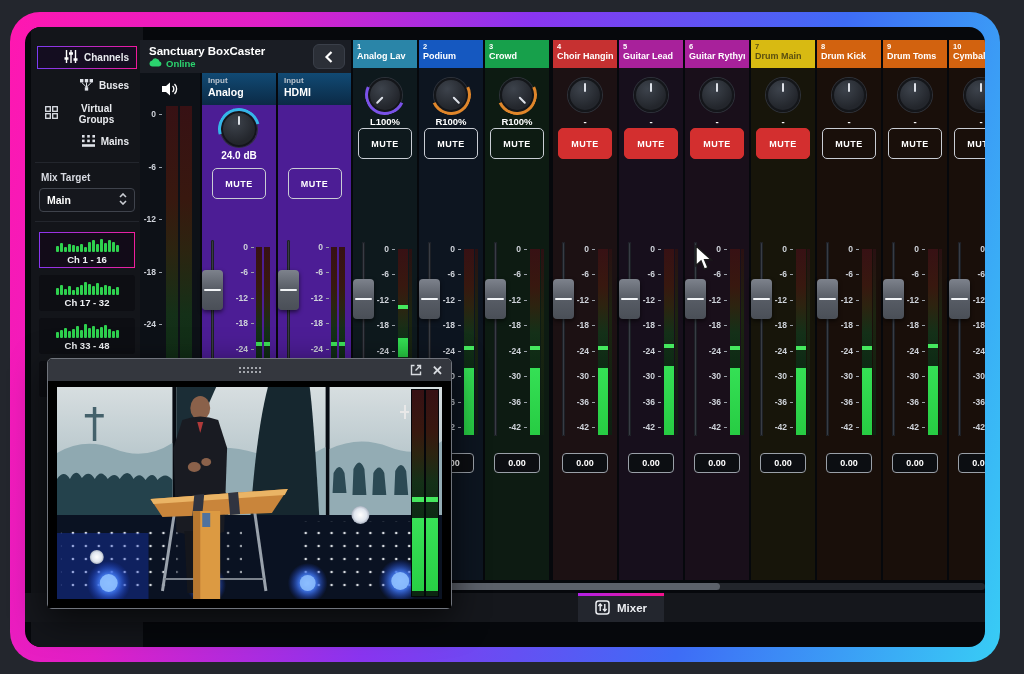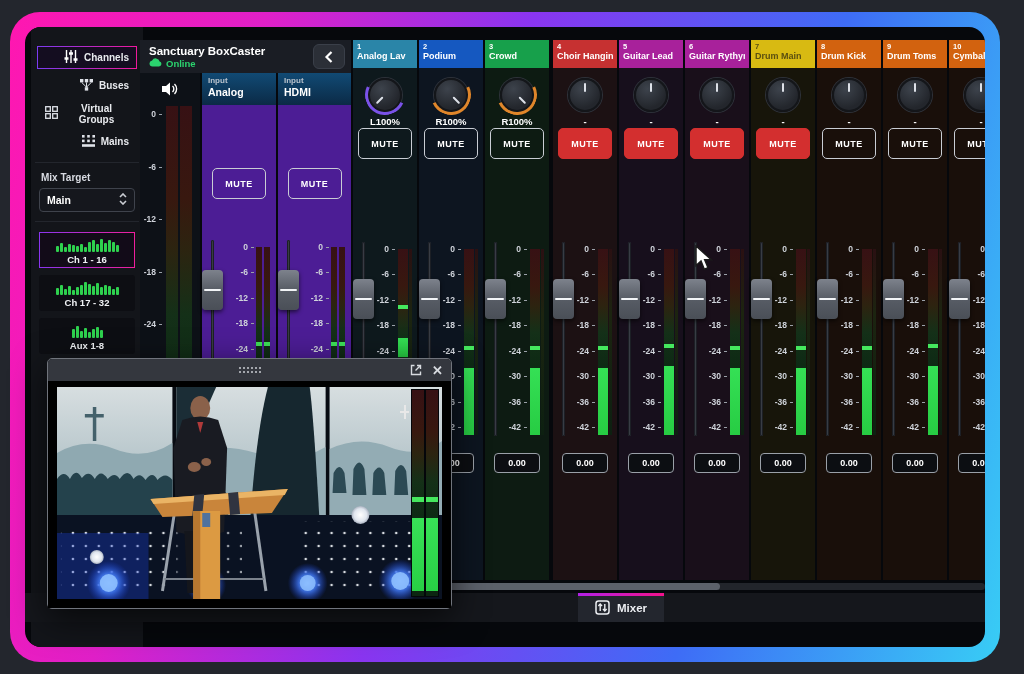--- a/index.html
+++ b/index.html
@@ -248,20 +248,41 @@
                 <i style="height: 12px;"></i>
                 <i style="height: 8px;"></i>
                 <i style="height: 10px;"></i>
                 <i style="height: 9px;"></i>
                 <i style="height: 6px;"></i>
                 <i style="height: 8px;"></i>
               </span>
               <span class="banklbl" style="display:block">Ch 17 - 32</span>
             </button>
 
+            <button class="bank">
+              <span class="minimeter">
+                <i style="height: 6px;"></i>
+                <i style="height: 8px;"></i>
+                <i style="height: 10px;"></i>
+                <i style="height: 7px;"></i>
+                <i style="height: 9px;"></i>
+                <i style="height: 12px;"></i>
+                <i style="height: 8px;"></i>
+                <i style="height: 14px;"></i>
+                <i style="height: 10px;"></i>
+                <i style="height: 12px;"></i>
+                <i style="height: 9px;"></i>
+                <i style="height: 11px;"></i>
+                <i style="height: 13px;"></i>
+                <i style="height: 9px;"></i>
+                <i style="height: 7px;"></i>
+                <i style="height: 8px;"></i>
+              </span>
+              <span class="banklbl" style="display:block">Ch 33 - 48</span>
+            </button>
 
             <button class="bank">
               <span class="minimeter">
                 <i style="height: 9px;"></i>
                 <i style="height: 12px;"></i>
                 <i style="height: 7px;"></i>
                 <i style="height: 10px;"></i>
                 <i style="height: 6px;"></i>
                 <i style="height: 9px;"></i>
                 <i style="height: 11px;"></i>
@@ -315,20 +336,27 @@
             </div>
           </div>
 
           <div style="display:contents">
             
           
               <div class="inputcol" style="--peak: 51;">
                 <div class="inhdr">
                   <div class="inkind">Input</div>
                   <div class="inname">Analog</div>
+                </div>
+                <div class="knobblock">
+                  <div class="knob" style="width:36px;height:36px;">
+                    <div class="arc arc-cyan"></div>
+                    <div class="ptr"></div>
+                  </div>
+                  <div class="gainlbl">24.0 dB</div>
                 </div>
                 <button class="mute">MUTE</button>
                 <div class="fzone">
                   <div class="ftrack">
                     <div class="fhandle" style="top:30px"></div>
                   </div>
                   <div class="scale">
 
                   <span class="tick">0</span>
                     <span class="tick">-6</span>

